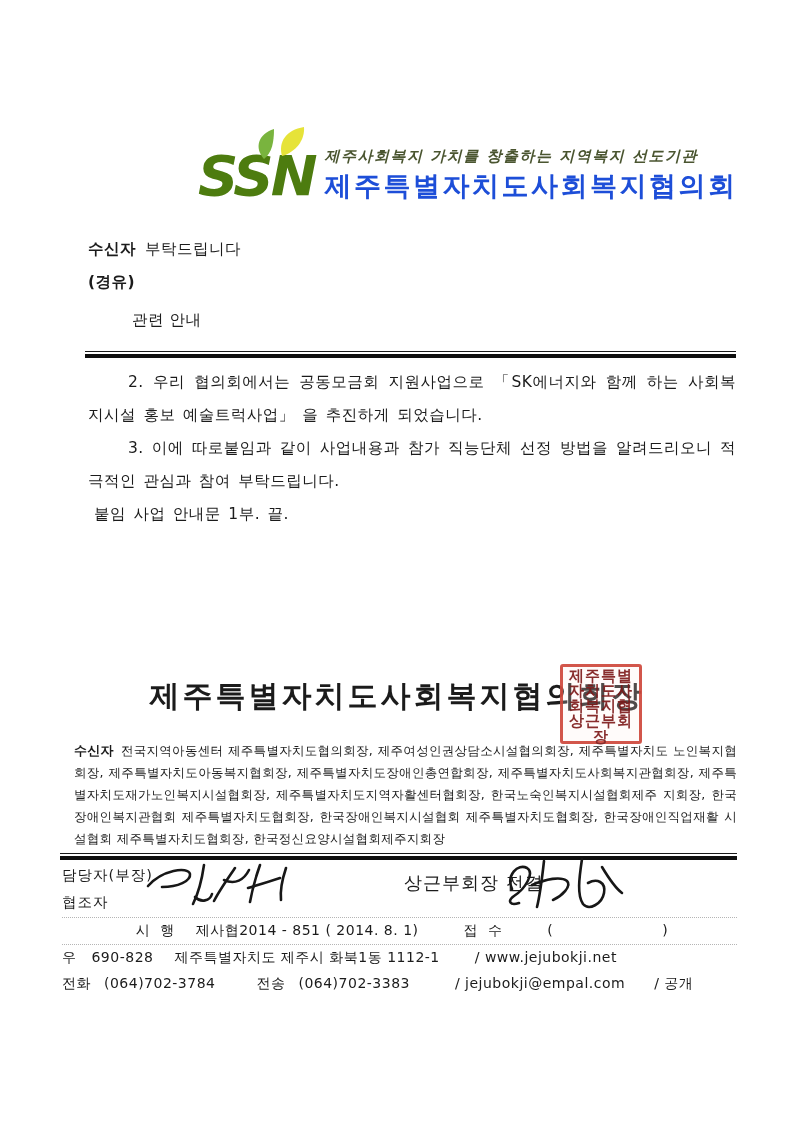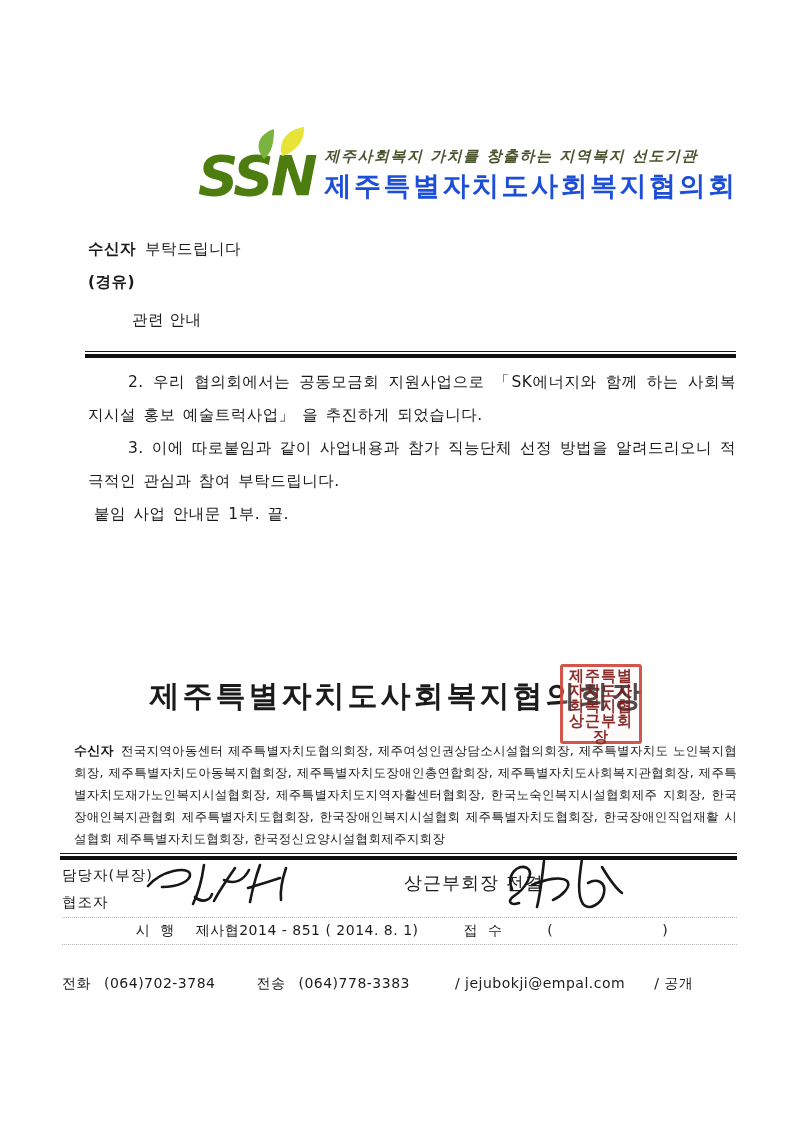--- a/index.html
+++ b/index.html
@@ -148,22 +148,28 @@
   </svg>
 
   <div class="dots dots1"></div>
   <div class="frow row1">
     <span class="pre mr16">시  행</span>
     <span class="mr40">제사협2014 - 851 ( 2014. 8. 1)</span>
     <span class="pre mr40">접  수</span>
     <span class="pre">(                      )</span>
   </div>
   <div class="dots dots2"></div>
+  <div class="frow row2">
+    <span class="fl mr10">우</span>
+    <span class="mr16">690-828</span>
+    <span class="mr30">제주특별자치도 제주시 화북1동 1112-1</span>
+    <span>/ www.jejubokji.net</span>
+  </div>
   <div class="frow row3">
     <span class="fl mr8">전화</span>
     <span class="mr36">(064)702-3784</span>
     <span class="fl mr8">전송</span>
-    <span class="mr40">(064)778-3383</span>
+    <span class="mr40">(064)702-3383</span>
     <span class="mr24">/ jejubokji@empal.com</span>
     <span>/ 공개</span>
   </div>
 
 </div>
 
 </body></html>

